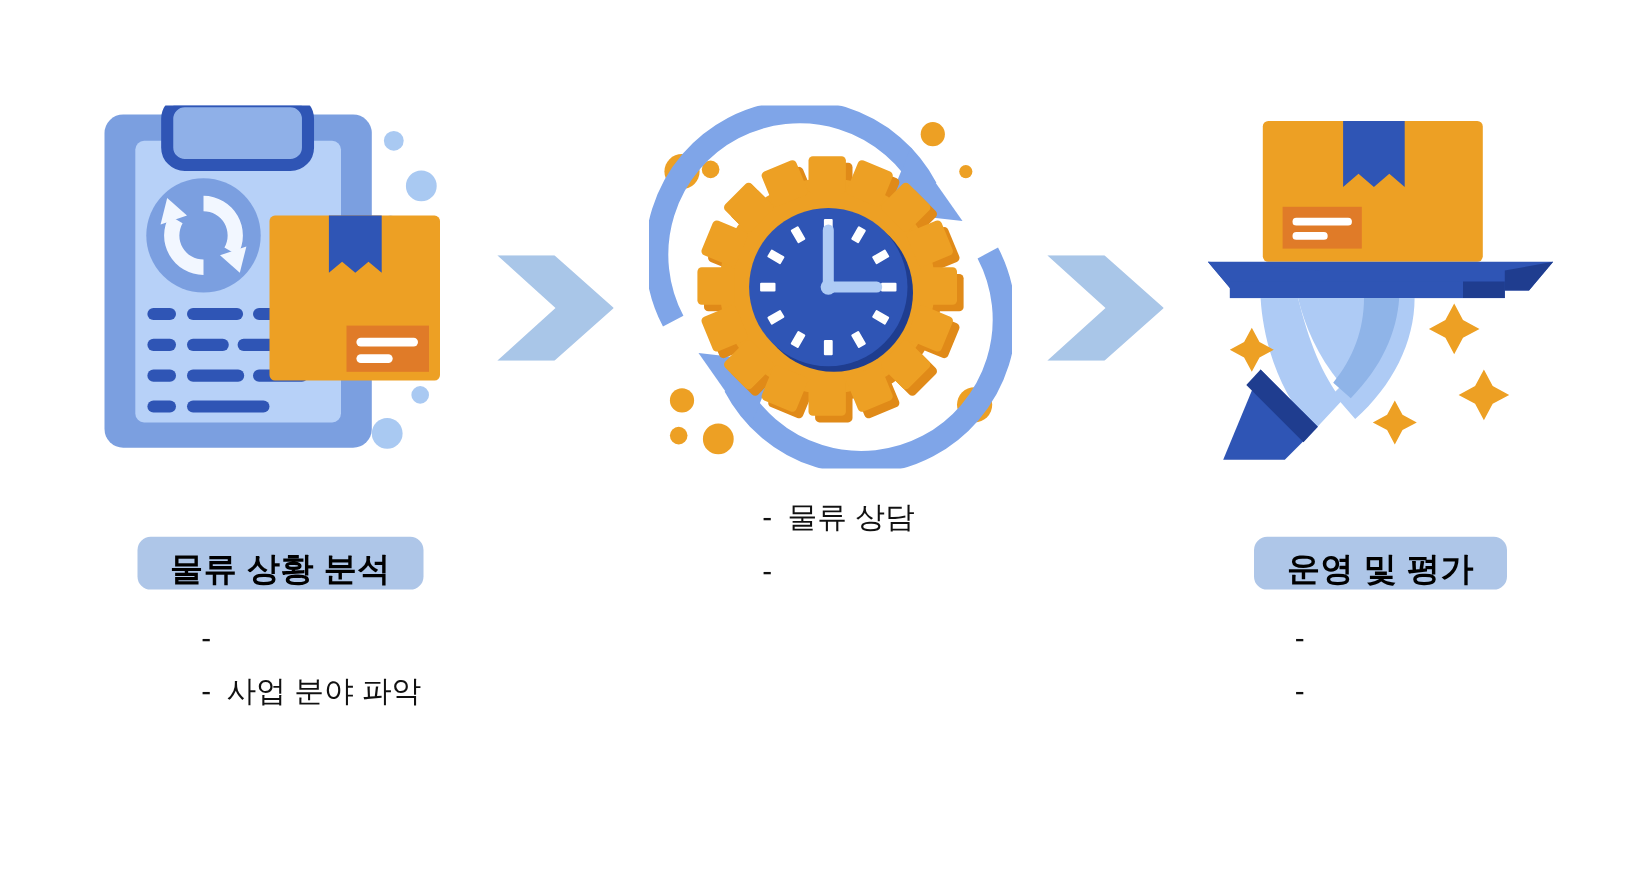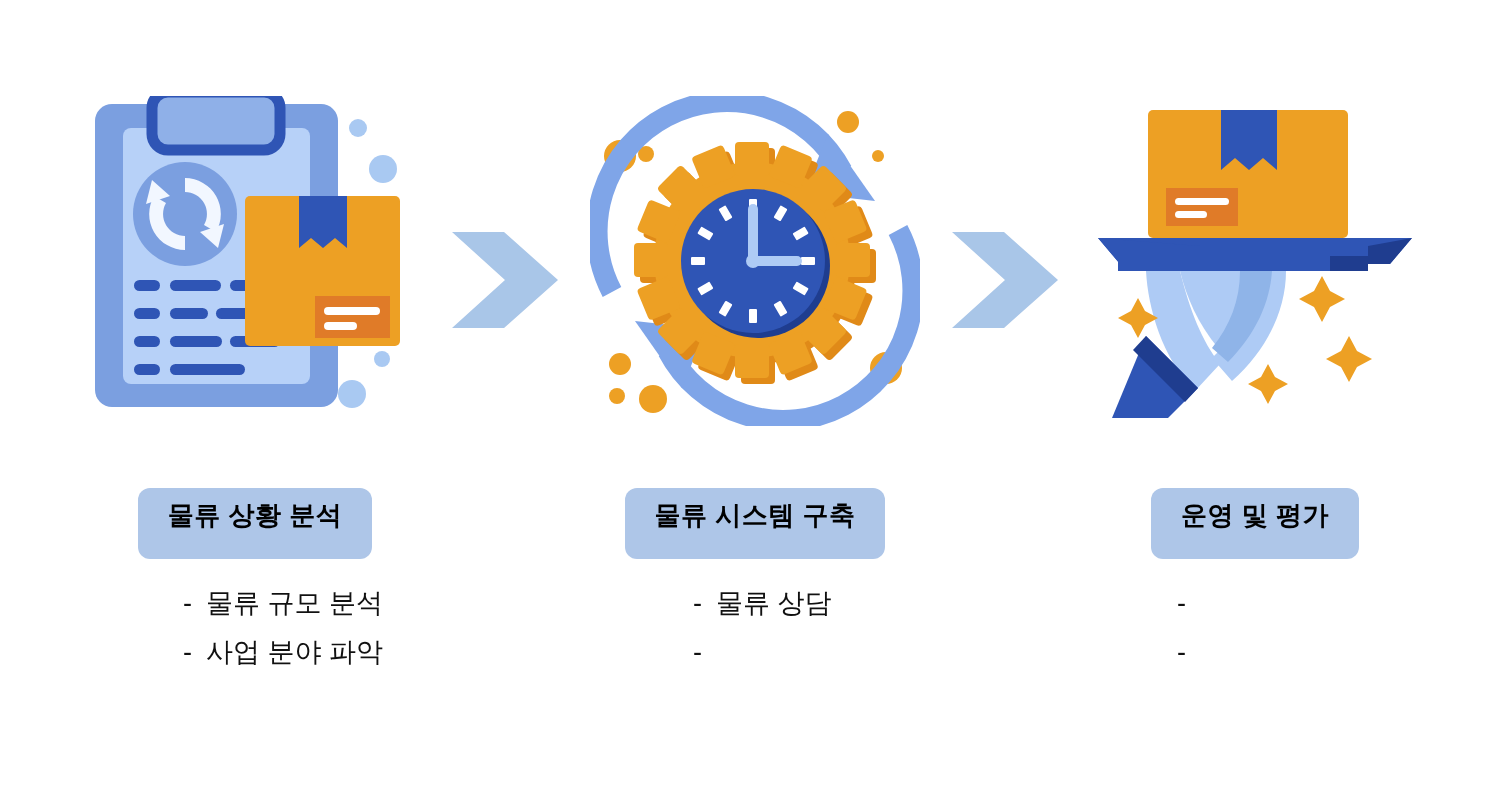--- a/index.html
+++ b/index.html
@@ -42,23 +42,23 @@
     width: 330px;
     height: 330px;
     position: relative;
   }
   .art svg { display: block; width: 100%; height: 100%; }
 
   .pill {
     margin-top: 62px;
     background: #aec6e8;
     border-radius: 12px;
-    padding: 13px 30px 28px 30px;
+    padding: 13px 30px 0 30px;
     color: #000000;
-    font-size: 26px;
+    font-size: 30px;
     font-weight: bold;
     letter-spacing: 0.5px;
     white-space: nowrap;
     line-height: 1.15;
   }
 
   .bullets {
     margin-top: 28px;
     display: flex;
     flex-direction: column;
@@ -149,21 +149,20 @@
         <rect x="234" y="211" width="56" height="8" rx="4" fill="#ffffff"></rect>
         <rect x="234" y="226" width="33" height="8" rx="4" fill="#ffffff"></rect>
       </svg>
     </div>
 
     <div class="pill">물류 상황 분석</div>
 
     <div class="bullets">
       <div class="bullet">
         <span class="dash">-</span>
-        <span>물류 규모 분석</span>
       </div>
       <div class="bullet">
         <span class="dash">-</span>
         <span>사업 분야 파악</span>
       </div>
     </div>
   </div>
 
   <div class="connector">
     <svg width="106" height="96" viewBox="0 0 106 96" xmlns="http://www.w3.org/2000/svg">
@@ -264,21 +263,20 @@
         </g>
 
         <g stroke="#aecbf5" stroke-width="10" stroke-linecap="round">
           <line x1="163" y1="165" x2="163" y2="113"></line>
           <line x1="163" y1="165" x2="207" y2="165"></line>
         </g>
         <circle cx="163" cy="165" r="7" fill="#aecbf5"></circle>
       </svg>
     </div>
 
-    <div class="pill">물류 시스템 구축</div>
 
     <div class="bullets">
       <div class="bullet">
         <span class="dash">-</span>
         <span>물류 상담</span>
       </div>
       <div class="bullet">
         <span class="dash">-</span>
       </div>
     </div>

